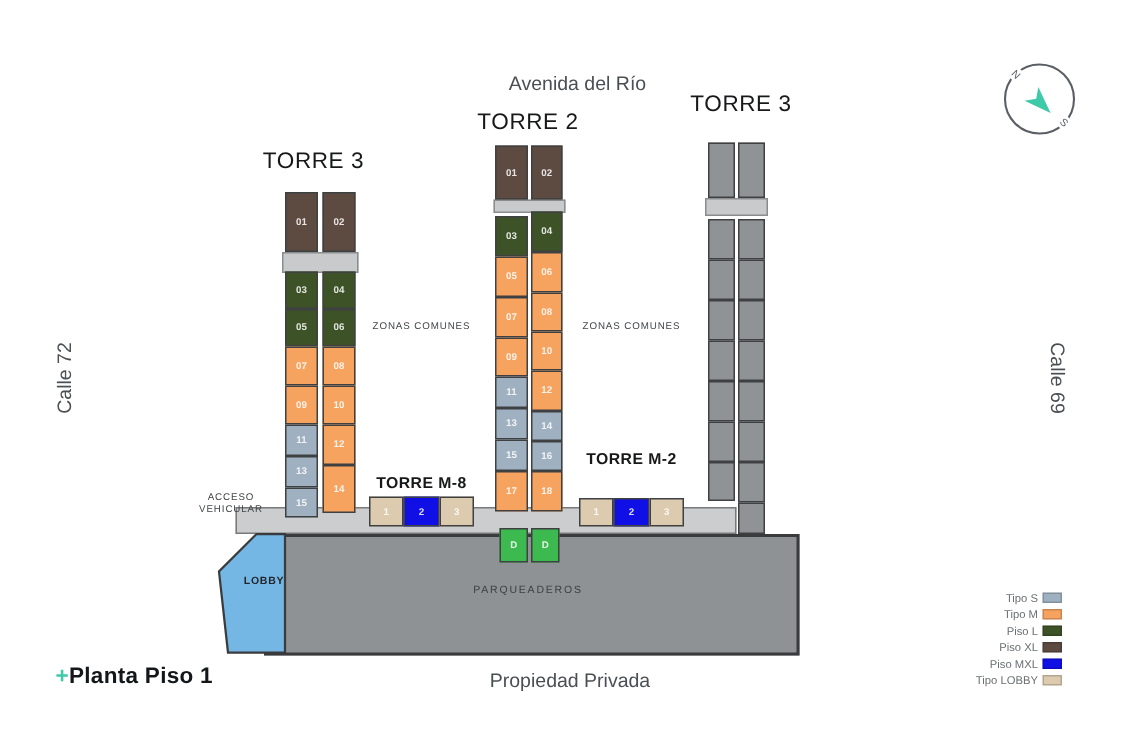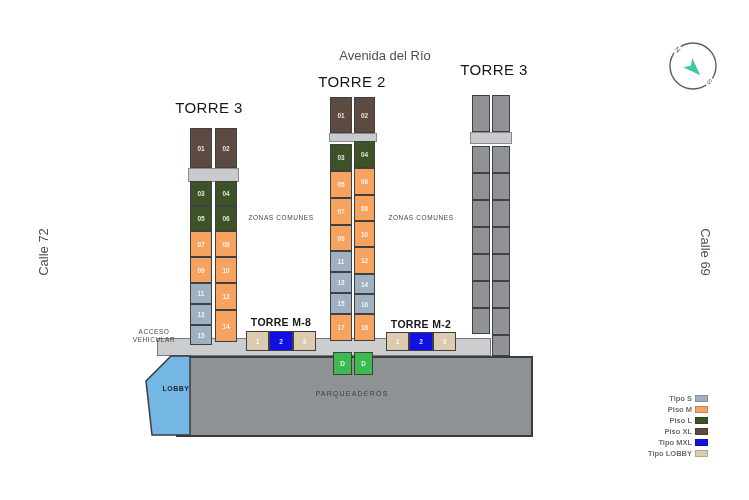--- a/index.html
+++ b/index.html
@@ -19,36 +19,37 @@
   .band{position:absolute;box-sizing:border-box;background:#c8cacc;border:1px solid #8a8c8e;}
   .walkway{position:absolute;box-sizing:border-box;background:#cbcdce;border:1px solid #77797b;}
   .base{position:absolute;box-sizing:border-box;background:#8f9294;border:2px solid #3a3b3c;}
   .tiny-label{position:absolute;font-size:6.5px;color:#42464b;letter-spacing:.6px;
               white-space:nowrap;transform:translateX(-50%);}
   .tiny-label.multiline{text-align:center;line-height:8px;}
   .lobby-label{position:absolute;font-size:7px;font-weight:600;color:#23262b;
                letter-spacing:.5px;transform:translate(-50%,-50%);}
   .parq-label{position:absolute;font-size:7px;color:#3c4044;letter-spacing:1.2px;
               transform:translateX(-50%);}
-  #legend{position:absolute;left:646px;top:393px;font-weight:bold;}
+  #legend{position:absolute;left:646px;top:393px;}
   .legend-row{display:flex;align-items:center;justify-content:flex-end;height:11px;width:62px;}
   .legend-row .lab{font-size:7.5px;color:#6b6f74;margin-right:3px;white-space:nowrap;}
   .legend-row .sw{width:13px;height:7px;box-sizing:border-box;border:1px solid rgba(0,0,0,.18);}
   #footer-title{position:absolute;left:37px;top:442px;font-size:15px;font-weight:800;color:#14171a;
                 letter-spacing:.2px;}
   #footer-title .plus{font-weight:800;}
 </style>
 </head>
 <body>
 
 <div id="plan">
 
   <div class="street-label" style="left:373px;top:48px;margin-left:12px;">Avenida del Río</div>
   <div class="street-label street-vert-l" style="left:43px;top:252px;">Calle 72</div>
   <div class="street-label street-vert-r" style="left:705px;top:252px;">Calle 69</div>
+  <div class="street-label" style="left:380px;top:446px;">Propiedad Privada</div>
 
   <svg class="abs" style="left:665px;top:38px;" width="56" height="56" viewBox="0 0 56 56">
     <circle cx="28" cy="28" r="23" fill="none" stroke="#5a5f66" stroke-width="1.4"></circle>
     <text id="compass-n" x="0" y="0" transform="translate(12,12) rotate(45)" font-size="7" fill="#5a5f66" text-anchor="middle" dominant-baseline="middle" style="paint-order:stroke;stroke:#ffffff;stroke-width:4;font-family:'Liberation Sans',sans-serif;">N</text>
     <text id="compass-s" x="0" y="0" transform="translate(44,44) rotate(45)" font-size="7" fill="#5a5f66" text-anchor="middle" dominant-baseline="middle" style="paint-order:stroke;stroke:#ffffff;stroke-width:4;font-family:'Liberation Sans',sans-serif;">S</text>
     <path d="M0,-9 L6.5,9 L0,4.5 L-6.5,9 Z" transform="translate(29,31) rotate(135)" fill="#3ec9a8"></path>
   </svg>
 
   <div class="walkway" style="left:157px;top:338px;width:334px;height:18px;"></div>
   <div class="base" style="left:176px;top:356px;width:357px;height:81px;"></div>
@@ -120,49 +121,52 @@
       <div class="block" style="left: 492px; top: 200px; width: 18px; height: 27px; background: rgb(144, 147, 150);"></div>
       <div class="block" style="left: 492px; top: 227px; width: 18px; height: 27px; background: rgb(144, 147, 150);"></div>
       <div class="block" style="left: 492px; top: 254px; width: 18px; height: 27px; background: rgb(144, 147, 150);"></div>
       <div class="block" style="left: 492px; top: 281px; width: 18px; height: 27px; background: rgb(144, 147, 150);"></div>
       <div class="block" style="left: 492px; top: 308px; width: 18px; height: 27px; background: rgb(144, 147, 150);"></div>
       <div class="block" style="left: 492px; top: 335px; width: 18px; height: 21px; background: rgb(144, 147, 150);"></div>
       <div class="tower-title small" style="left: 281px; top: 316px;">TORRE M-8</div>
       <div class="block" style="left: 246px; top: 331px; width: 23px; height: 20px; background: rgb(221, 203, 176);">1</div>
       <div class="block" style="left: 269px; top: 331px; width: 24px; height: 20px; background: rgb(16, 16, 230);">2</div>
       <div class="block" style="left: 293px; top: 331px; width: 23px; height: 20px; background: rgb(221, 203, 176);">3</div>
-      <div class="tower-title small" style="left: 421px; top: 318px; text-align: right;">TORRE M-2</div>
+      <div class="tower-title small" style="left: 421px; top: 300px; text-align: right;">TORRE M-2</div>
       <div class="block" style="left: 386px; top: 332px; width: 23px; height: 19px; background: rgb(221, 203, 176);">1</div>
       <div class="block" style="left: 409px; top: 332px; width: 24px; height: 19px; background: rgb(16, 16, 230);">2</div>
       <div class="block" style="left: 433px; top: 332px; width: 23px; height: 19px; background: rgb(221, 203, 176);">3</div>
       <div class="block" style="left: 333px; top: 352px; width: 19px; height: 23px; background: rgb(60, 185, 79);">D</div>
       <div class="block" style="left: 354px; top: 352px; width: 19px; height: 23px; background: rgb(60, 185, 79);">D</div>
     </div>
 
   <div id="legend">
       <div class="legend-row">
         <span class="lab">Tipo S</span>
         <span class="sw" style="background: rgb(159, 177, 192);"></span>
       </div>
       <div class="legend-row">
-        <span class="lab">Piso M</span>
+        <span class="lab">Tipo M</span>
         <span class="sw" style="background: rgb(247, 163, 96);"></span>
       </div>
       <div class="legend-row">
         <span class="lab">Piso L</span>
         <span class="sw" style="background: rgb(61, 82, 38);"></span>
       </div>
       <div class="legend-row">
         <span class="lab">Piso XL</span>
         <span class="sw" style="background: rgb(93, 74, 64);"></span>
       </div>
       <div class="legend-row">
-        <span class="lab">Tipo MXL</span>
+        <span class="lab">Piso MXL</span>
         <span class="sw" style="background: rgb(16, 16, 230);"></span>
       </div>
       <div class="legend-row">
         <span class="lab">Tipo LOBBY</span>
         <span class="sw" style="background: rgb(221, 203, 176);"></span>
       </div>
     </div>
 
+  <div id="footer-title">
+    <span class="plus" style="color:#3ec9a8;">+</span><span>Planta Piso 1</span>
+  </div>
 
 </div>
 
 </body></html>

